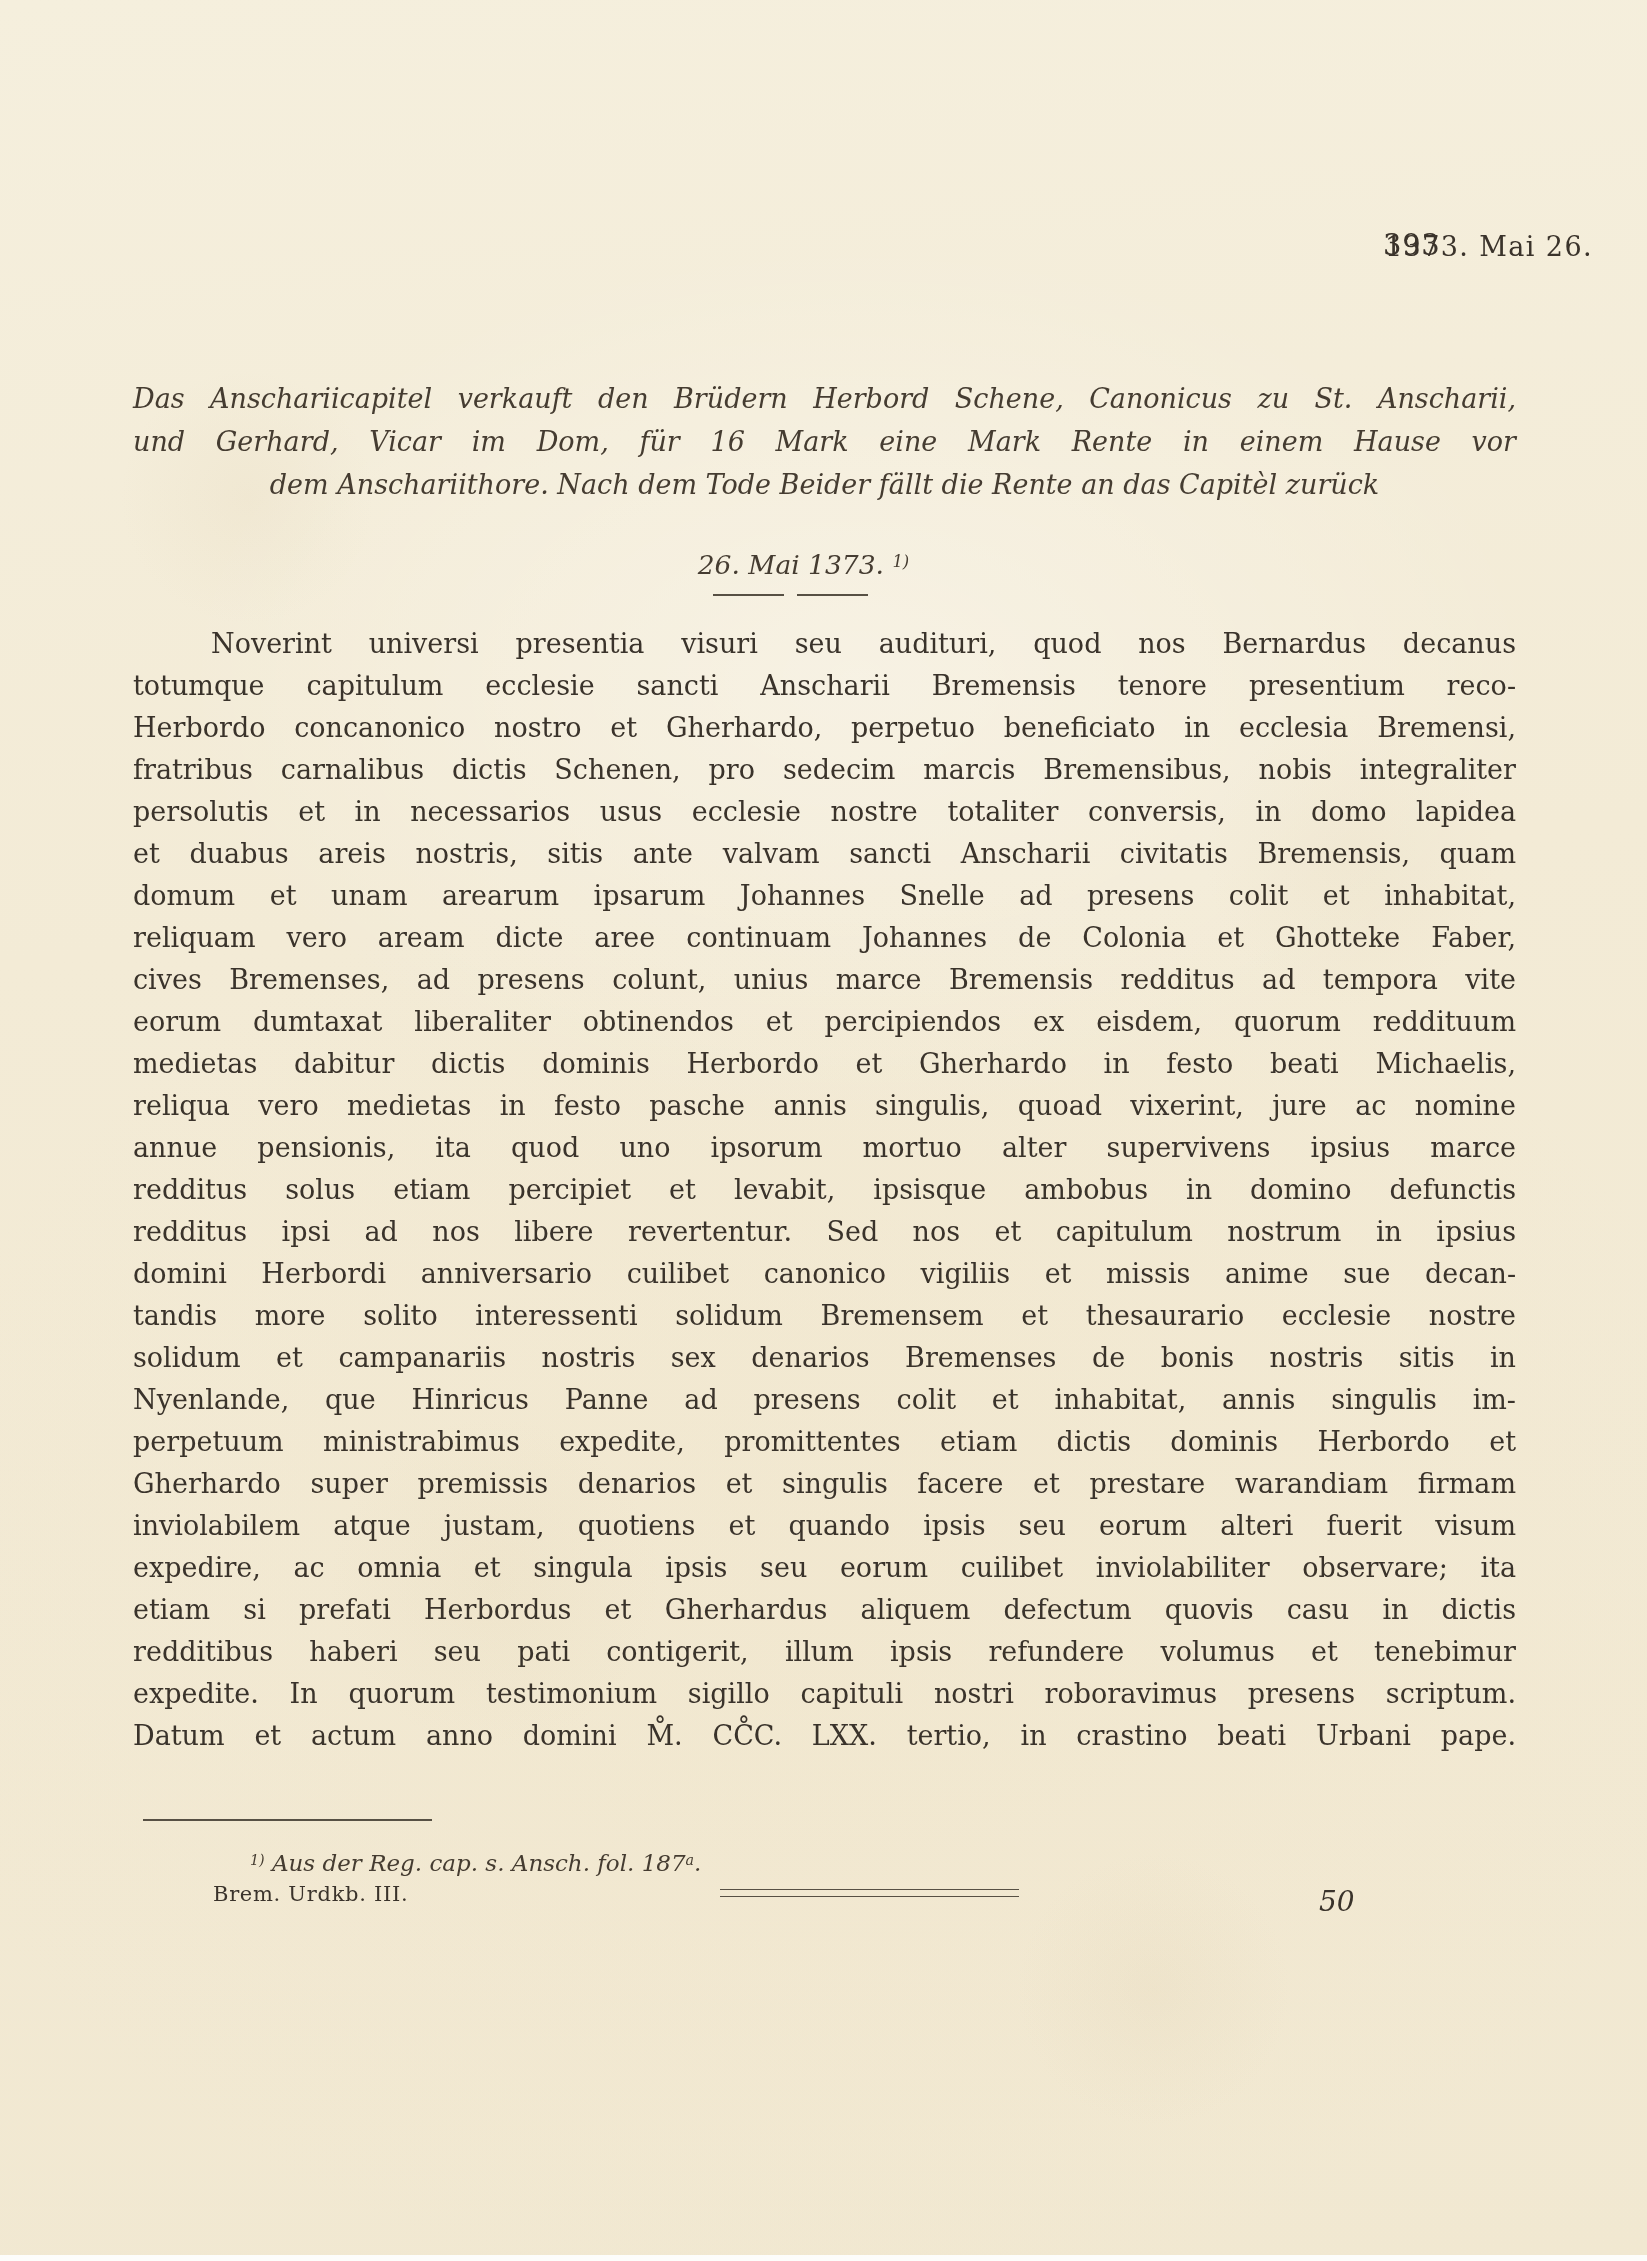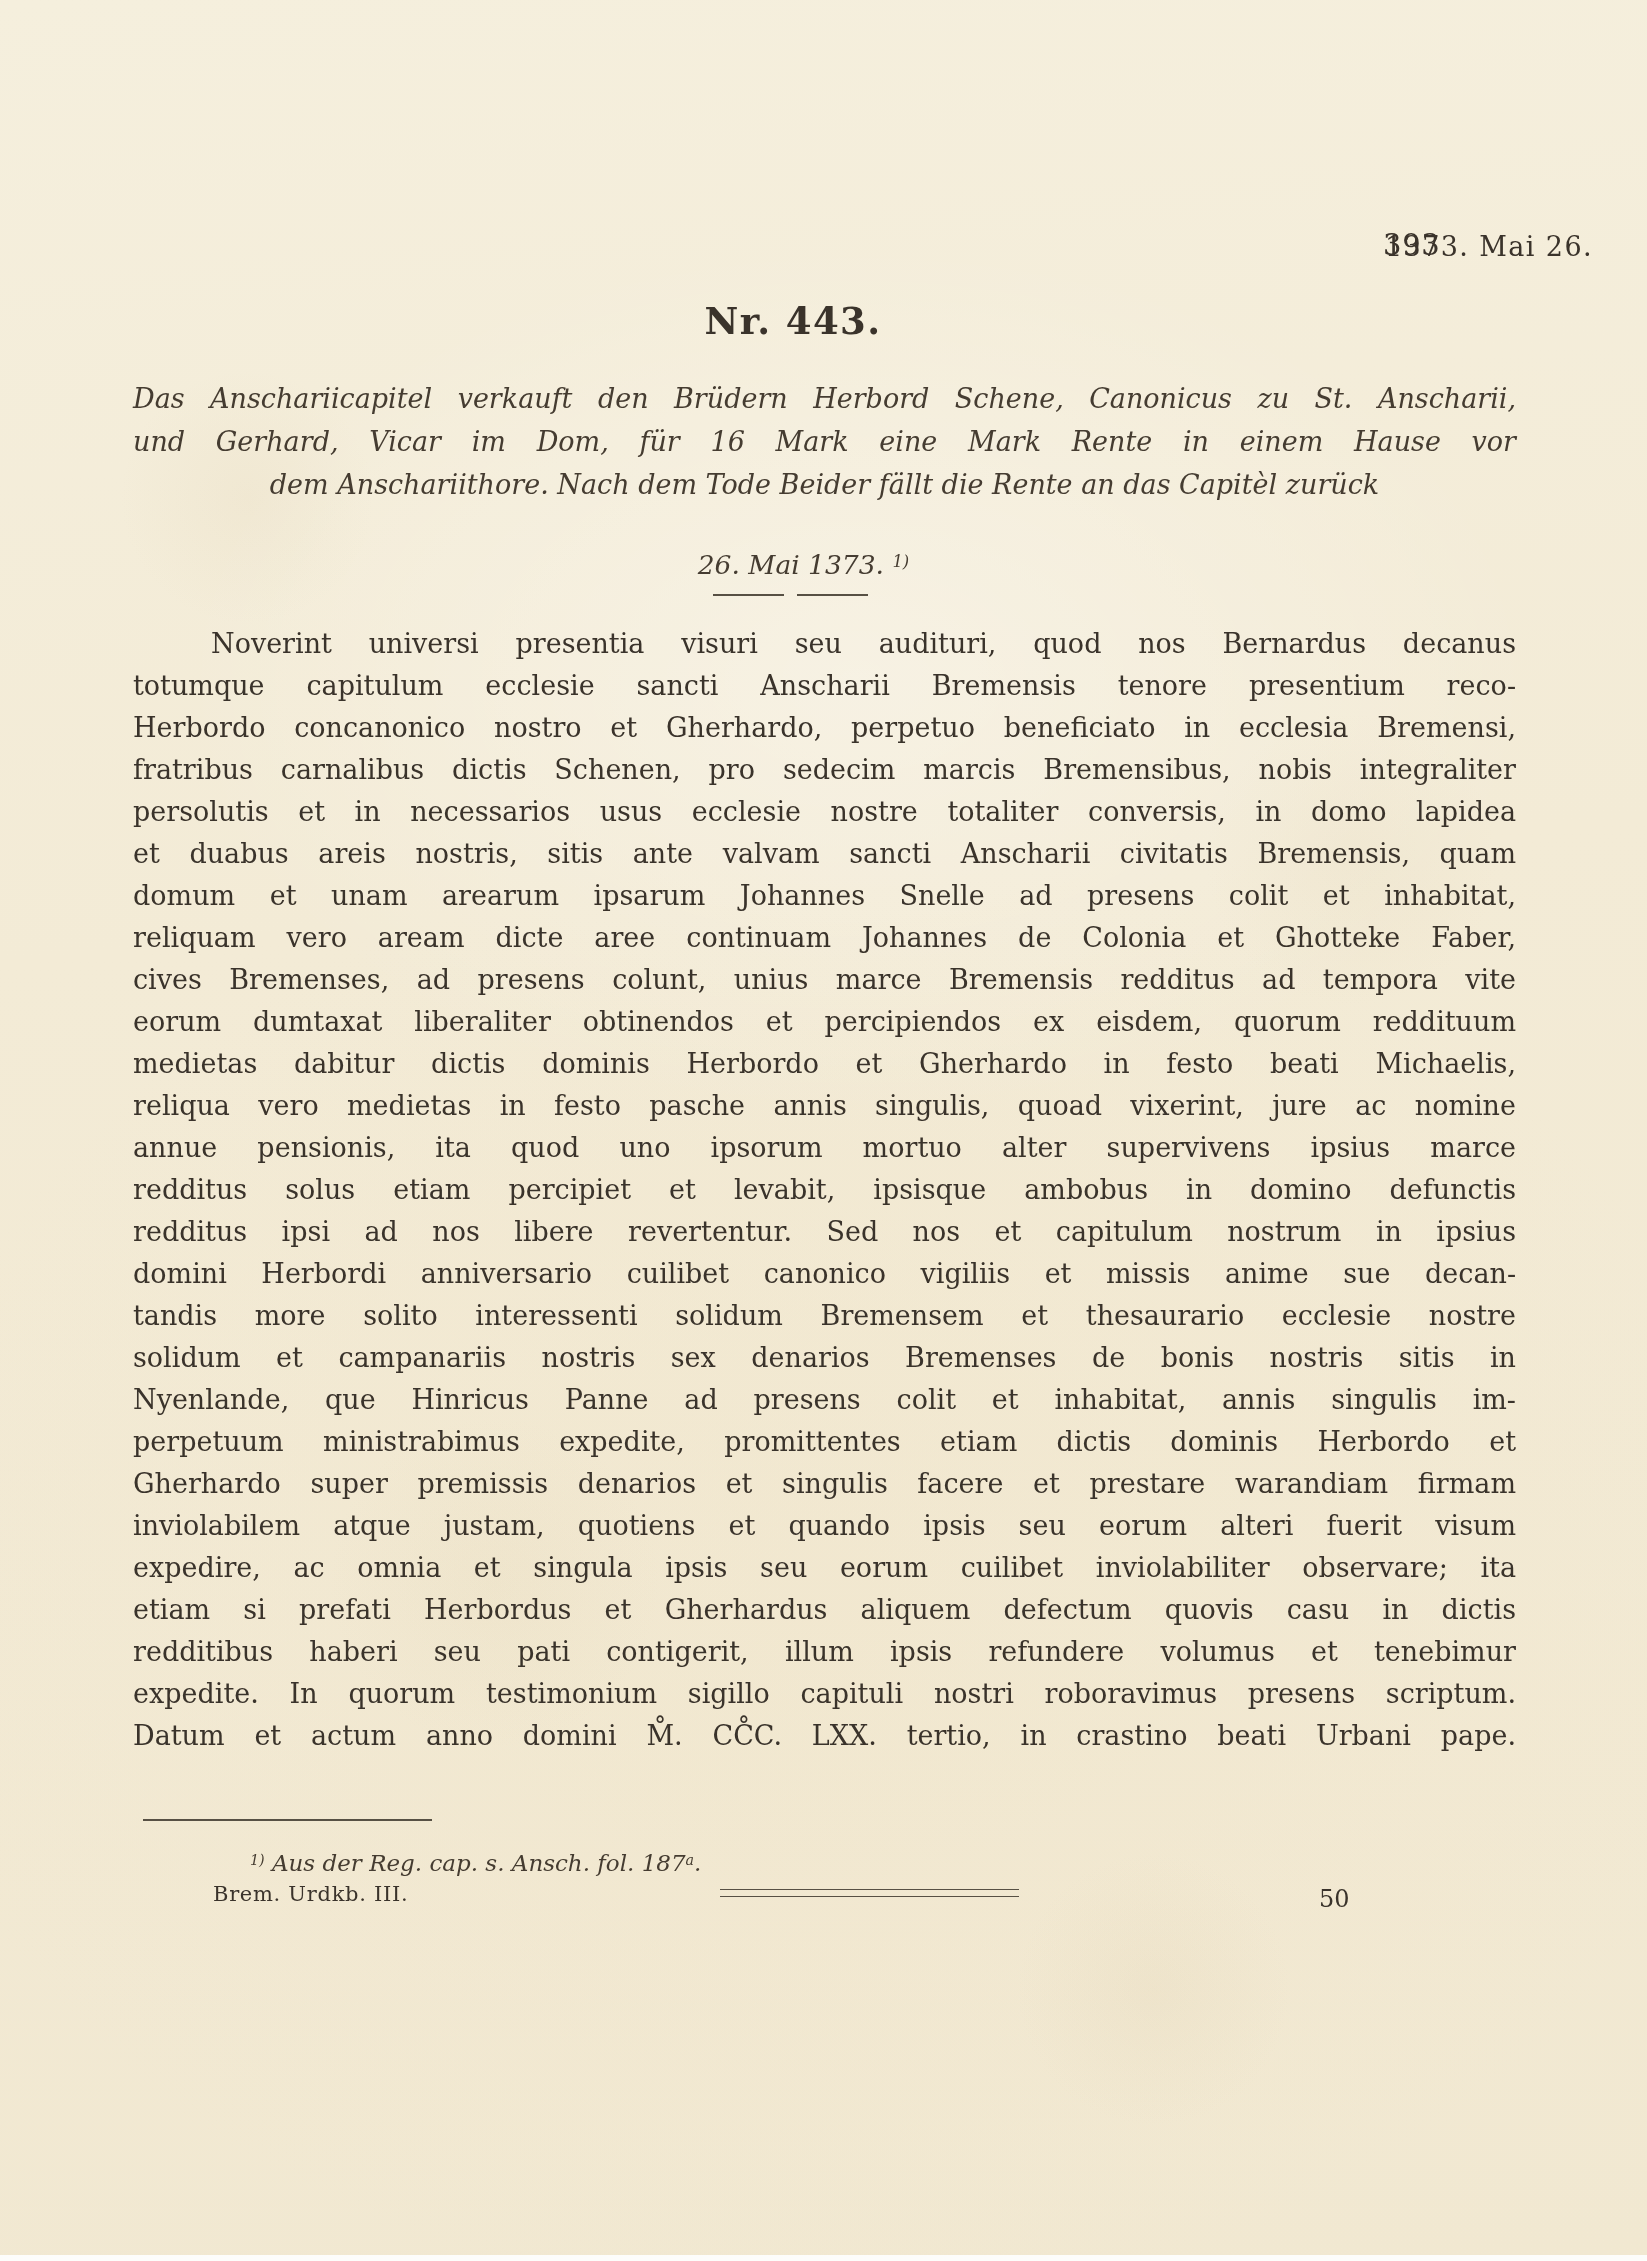--- a/index.html
+++ b/index.html
@@ -86,32 +86,32 @@
   .footer-volume {
     position: absolute; top: 1882px; left: 213px;
     font-size: 21px; letter-spacing: 0.7px;
   }
   .footer-rule {
     position: absolute; top: 1889px; left: 720px; width: 299px; height: 5.6px;
     border-top: 1.4px solid #575044; border-bottom: 1.4px solid #575044;
   }
   .footer-signature {
     position: absolute; top: 1885px; left: 1319px;
-    font-size: 24px;
+    font-size: 28px;
+    font-style: italic;
   }
 </style>
 </head>
 <body>
 
 <div class="page">
 
   <div class="date-heading">1373. Mai 26.</div>
   <div class="page-number">393</div>
 
-  <div class="doc-title">Nr. 443.</div>
 
   <div class="summary">
       <div class="summary-line">Das Anschariicapitel verkauft den Brüdern Herbord Schene, Canonicus zu St. Anscharii,</div>
       <div class="summary-line">und Gerhard, Vicar im Dom, für 16 Mark eine Mark Rente in einem Hause vor</div>
       <div class="summary-line">dem Anschariithore. Nach dem Tode Beider fällt die Rente an das Capitèl zurück</div>
     </div>
 
   <div class="date-line">
     <span>26. Mai 1373.</span>
     <span class="sup">1)</span>

